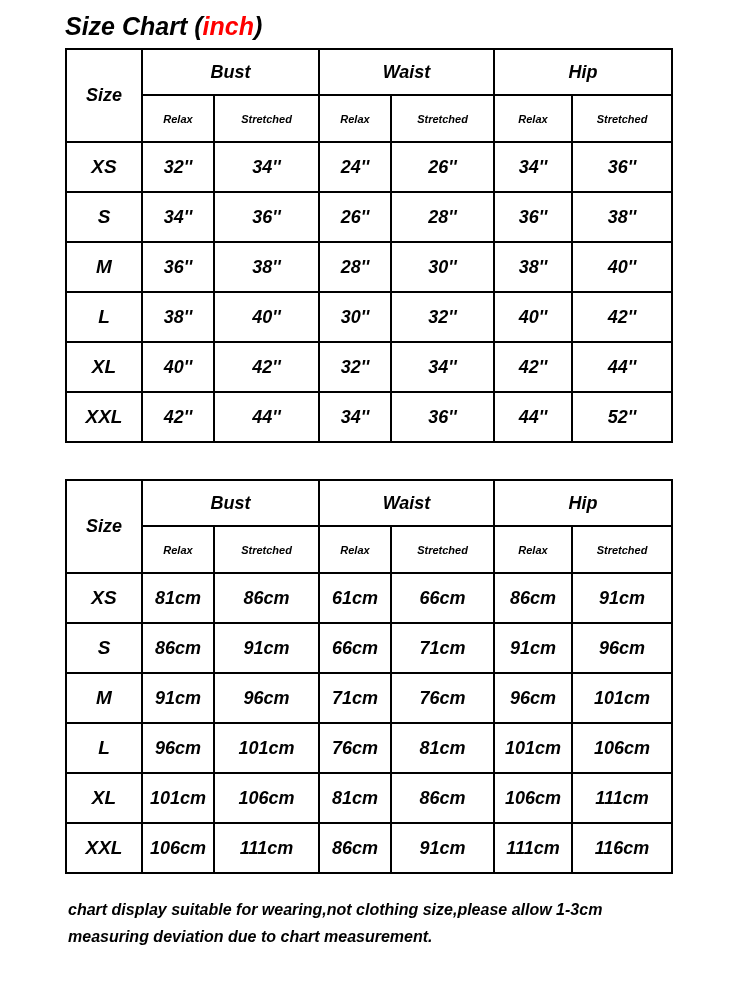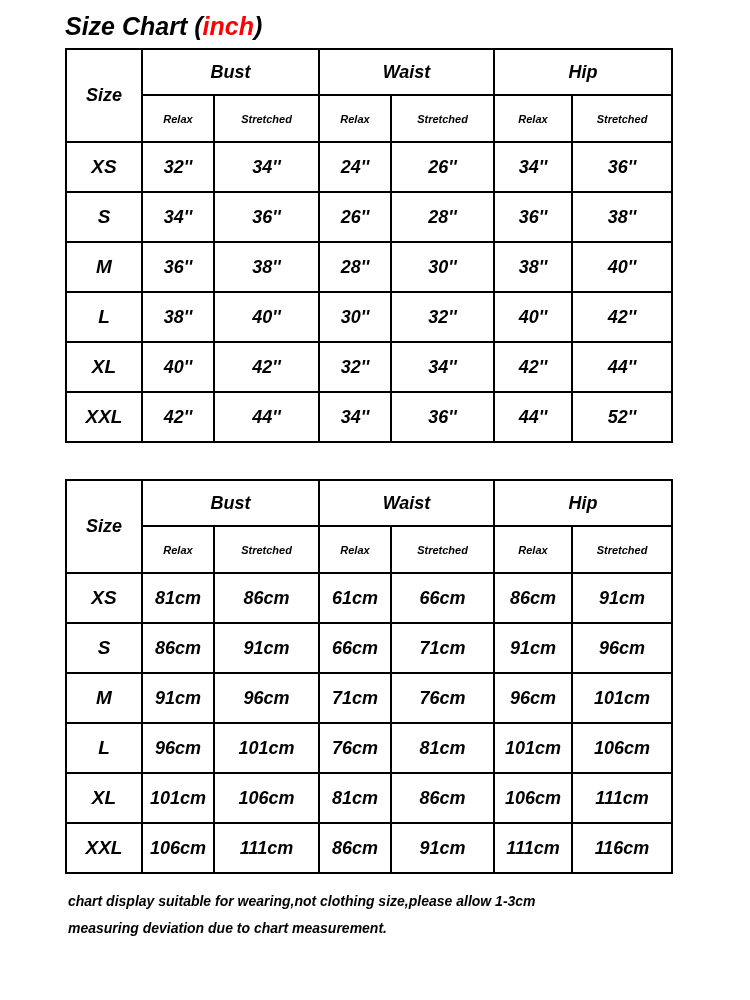--- a/index.html
+++ b/index.html
@@ -39,23 +39,23 @@
   tr.group-row { height: 46px; }
   tr.sub-row   { height: 47px; }
   tbody tr     { height: 50px; }
   th.size-head      { font-size: 19px; }
   tr.group-row th   { font-size: 18px; }
   tr.sub-row th     { font-size: 11px; }
   tbody th          { font-size: 19px; }
   tbody td          { font-size: 18px; }
   .section-cm { margin-top: 36px; }
   .footnote {
-    margin-top: 14px;
+    margin-top: 22px;
     padding-left: 3px;
-    font-size: 14px;
+    font-size: 16px;
     font-weight: bold;
     line-height: 27px;
     color: #000000;
   }
 </style>
 </head>
 <body>
 
 <div class="page">
 

